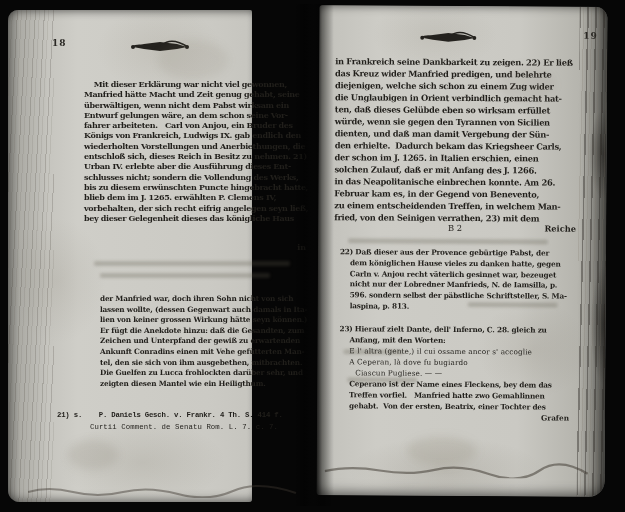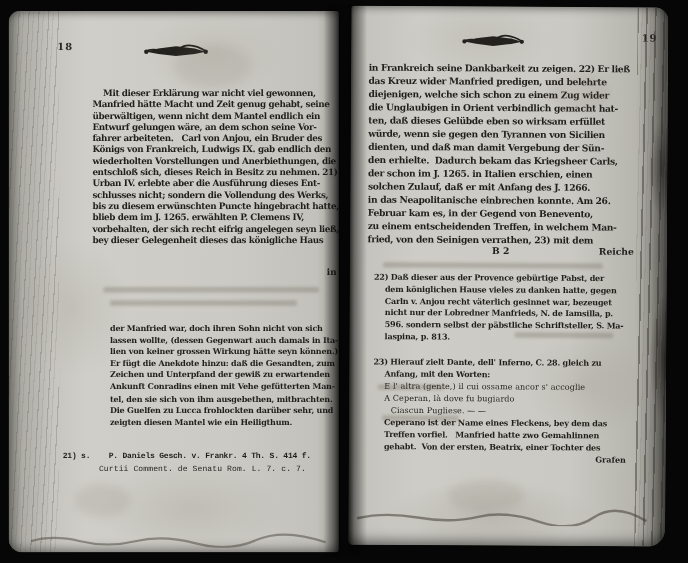--- a/index.html
+++ b/index.html
@@ -1,20 +1,20 @@
 <!DOCTYPE html>
 <html><head>
 <meta charset="utf-8">
 <style>
   html,body{margin:0;padding:0;background:#060606;}
   #stage{position:relative;width:625px;height:512px;background:#060606;overflow:hidden;
          font-family:"DejaVu Serif","Liberation Serif",serif;}
   .page{position:absolute;color:#211f1b;}
   
-  #left-page{left:8px;top:10px;width:300px;height:492px;
+  #left-page{left:8px;top:10px;width:244px;height:492px;
     background:
       radial-gradient(ellipse 90px 60px at 62% 8%, rgba(110,100,80,0.10), transparent 70%),
       radial-gradient(ellipse 70px 90px at 20% 55%, rgba(100,92,75,0.10), transparent 70%),
       radial-gradient(ellipse 120px 60px at 55% 92%, rgba(95,88,70,0.12), transparent 70%),
       linear-gradient(90deg,#b7b6af 0,#c6c5bf 40px,#cfceC8 70px,#cbcac4 200px,#c2c1bb 280px,#9b9a93 300px),
       #c9c8c2;
     border-radius:10px 2px 3px 12px;
     box-shadow:inset 0 6px 8px -5px rgba(0,0,0,0.55), inset 0 -8px 10px -6px rgba(0,0,0,0.5);}
   #left-deckle{position:absolute;left:0;top:0;bottom:0;width:46px;border-radius:10px 0 0 12px;
     background:
@@ -46,21 +46,21 @@
   .main-lines{position:absolute;font-weight:700;}
   #left-main{left:76px;top:57px;width:222px;font-size:8px;letter-spacing:-0.35px;line-height:10.3px;margin-top:12px;}
   #right-main{left:16px;top:50px;width:242px;font-size:8.3px;letter-spacing:-0.3px;line-height:12px;}
   .catchword{font-weight:700;}
   #left-catch{position:absolute;left:76px;top:232px;width:222px;text-align:right;font-size:8px;}
   .fn{position:absolute;font-size:7.3px;letter-spacing:-0.2px;font-weight:700;}
   #left-fncont{left:92px;top:284px;width:206px;line-height:10.6px;}
   #left-fn21{left:49px;top:400px;width:236px;line-height:11.5px;font-family:Liberation Mono, monospace;}
   #left-fn21 .line:nth-child(2){font-weight:400;padding-left:18px;letter-spacing:0.1px;text-align:center;}
   #sig-row{position:absolute;left:16px;top:217px;width:242px;display:grid;grid-template-columns:1fr auto 1fr;font-size:8.3px;}
-  #sig-row .sig{grid-column:2;font-weight:700;}
+  #sig-row .sig{grid-column:2;font-weight:400;}
   #sig-row .cw{justify-self:end;font-weight:700;}
   #right-fn22{left:22px;top:242px;width:230px;line-height:10.8px;}
   #right-fn23{left:22px;top:318px;width:230px;line-height:11px;}
   .fn .line{padding-left:10px;}
   .fn .line:first-child{padding-left:0;}
   #left-fncont .line{padding-left:0;}
   #right-fn23 .line:nth-child(3),#right-fn23 .line:nth-child(4),#right-fn23 .line:nth-child(5)
     {font-weight:400;letter-spacing:0.1px;}
   #right-fn23 .line:nth-child(5){padding-left:16px;}
   #right-catch{position:absolute;left:22px;top:407px;width:230px;text-align:right;font-size:7.3px;}
@@ -82,21 +82,21 @@
     <svg class="orn" style="left:122px;top:29px;" width="60" height="14" viewBox="0 0 60 14">
       <path d="M3 8 L14 5 L30 3 L47 5 L57 8 L47 10 L30 12 L14 10 Z" fill="#24221e"></path>
       <path d="M2 8 C12 2, 24 13, 32 6 S 50 3, 58 8" fill="none" stroke="#24221e" stroke-width="1.6"></path>
       <circle cx="3" cy="8" r="2" fill="#24221e"></circle>
         <circle cx="57" cy="8" r="2" fill="#24221e"></circle>
     </svg>
 
     <div class="textblock main-lines" id="left-main">
         <div class="line">    Mit dieser Erklärung war nicht viel gewonnen,</div>
         <div class="line">Manfried hätte Macht und Zeit genug gehabt, seine</div>
-        <div class="line">überwältigen, wenn nicht dem Mantel endlich ein</div>
+        <div class="line">überwältigen, wenn nicht dem Pabst wirksam ein</div>
         <div class="line">Entwurf gelungen wäre, an dem schon seine Vor-</div>
         <div class="line">fahrer arbeiteten.   Carl von Anjou, ein Bruder des</div>
         <div class="line">Königs von Frankreich, Ludwigs IX. gab endlich den</div>
         <div class="line">wiederholten Vorstellungen und Anerbiethungen, die</div>
         <div class="line">entschloß sich, dieses Reich in Besitz zu nehmen. 21)</div>
         <div class="line">Urban IV. erlebte aber die Ausführung dieses Ent-</div>
         <div class="line">schlusses nicht; sondern die Vollendung des Werks,</div>
         <div class="line">bis zu diesem erwünschten Puncte hingebracht hatte,</div>
         <div class="line">blieb dem im J. 1265. erwählten P. Clemens IV,</div>
         <div class="line">vorbehalten, der sich recht eifrig angelegen seyn ließ,</div>

